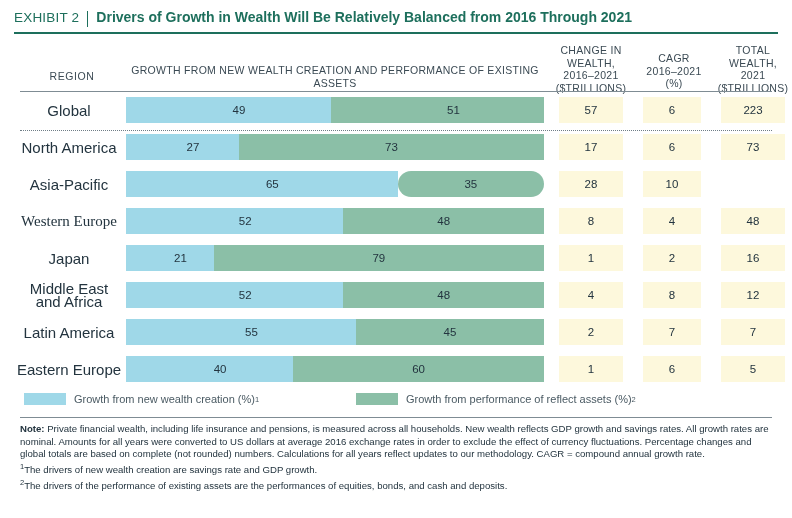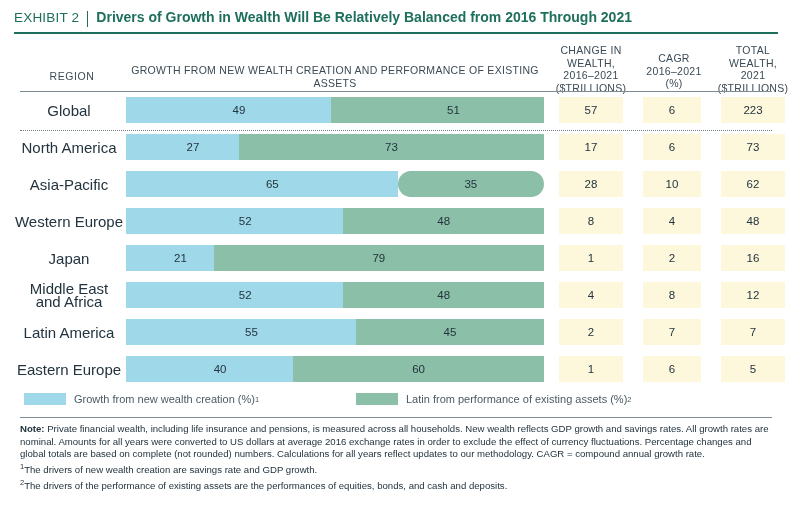--- a/index.html
+++ b/index.html
@@ -277,24 +277,23 @@
         <div class="val-box box-total">73</div>
       </div>
       <div class="row">
         <div class="region" style="white-space: pre-line;">Asia-Pacific</div>
         <div class="bar-wrap">
           <div class="seg seg-a" style="width: 65%;">65</div>
           <div class="seg seg-b" style="width: 35%; border-radius: 13px;">35</div>
         </div>
         <div class="val-box box-change">28</div>
         <div class="val-box box-cagr">10</div>
-        <div class="val-box box-total">62</div>
-      </div>
-      <div class="row">
-        <div class="region" style="white-space: pre-line;">Western Europe</div>
+      </div>
+      <div class="row">
+        <div class="region" style="white-space: pre-line; font-family: Liberation Serif, serif;">Western Europe</div>
         <div class="bar-wrap">
           <div class="seg seg-a" style="width: 52%;">52</div>
           <div class="seg seg-b" style="width: 48%;">48</div>
         </div>
         <div class="val-box box-change">8</div>
         <div class="val-box box-cagr">4</div>
         <div class="val-box box-total">48</div>
       </div>
       <div class="row">
         <div class="region" style="white-space: pre-line;">Japan</div>
@@ -340,21 +339,21 @@
     </div>
 
   <div class="legend">
     <div class="legend-item legend-1">
       <span class="swatch"></span>
       <span>Growth from new wealth creation (%)</span>
         <span class="sup">1</span>
     </div>
     <div class="legend-item legend-2">
       <span class="swatch"></span>
-      <span>Latin from performance of existing assets (%)</span>
+      <span>Growth from performance of reflect assets (%)</span>
         <span class="sup">2</span>
     </div>
   </div>
 
   <div class="footer-rule"></div>
 
   <div class="notes">
     <p><b>Note:</b><span> Private financial wealth, including life insurance and pensions, is measured across all households. New wealth reflects GDP growth and savings rates. All growth rates are nominal. Amounts for all years were converted to US dollars at average 2016 exchange rates in order to exclude the effect of currency fluctuations. Percentage changes and global totals are based on complete (not rounded) numbers. Calculations for all years reflect updates to our methodology. CAGR = compound annual growth rate.</span></p>
     <p><span class="sup">1</span><span>The drivers of new wealth creation are savings rate and GDP growth.</span></p>
     <p><span class="sup">2</span><span>The drivers of the performance of existing assets are the performances of equities, bonds, and cash and deposits.</span></p>

